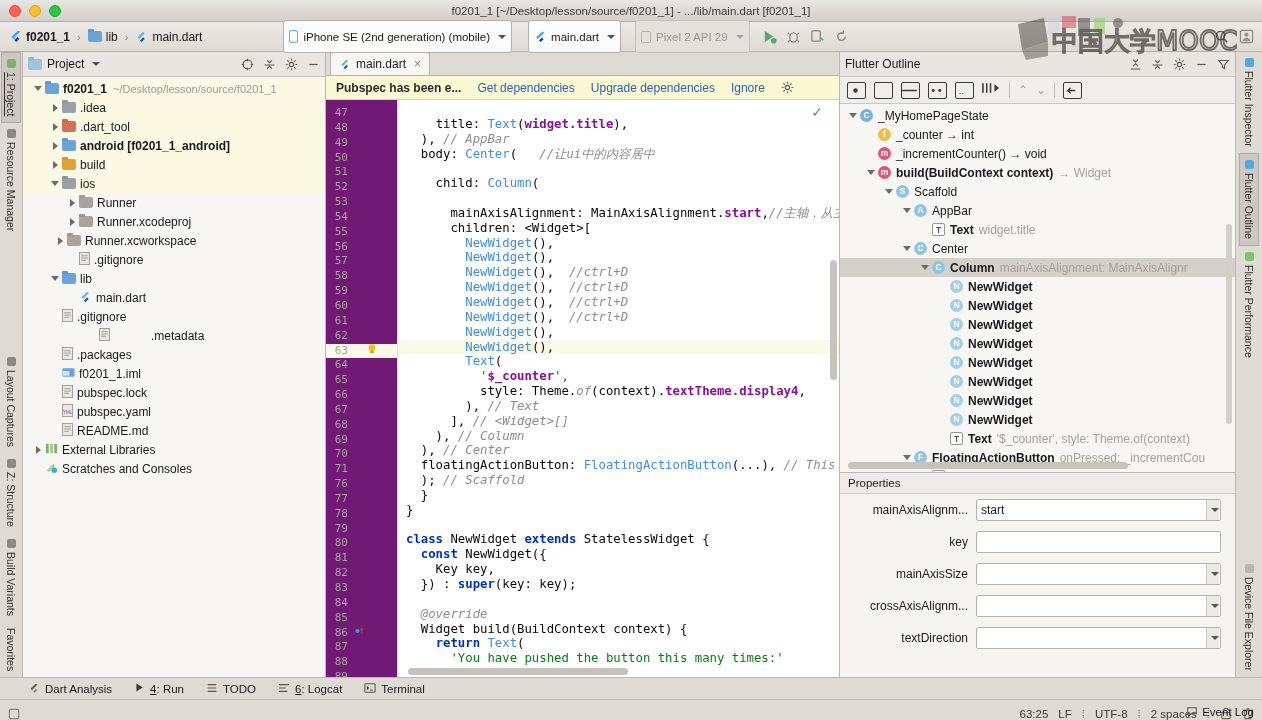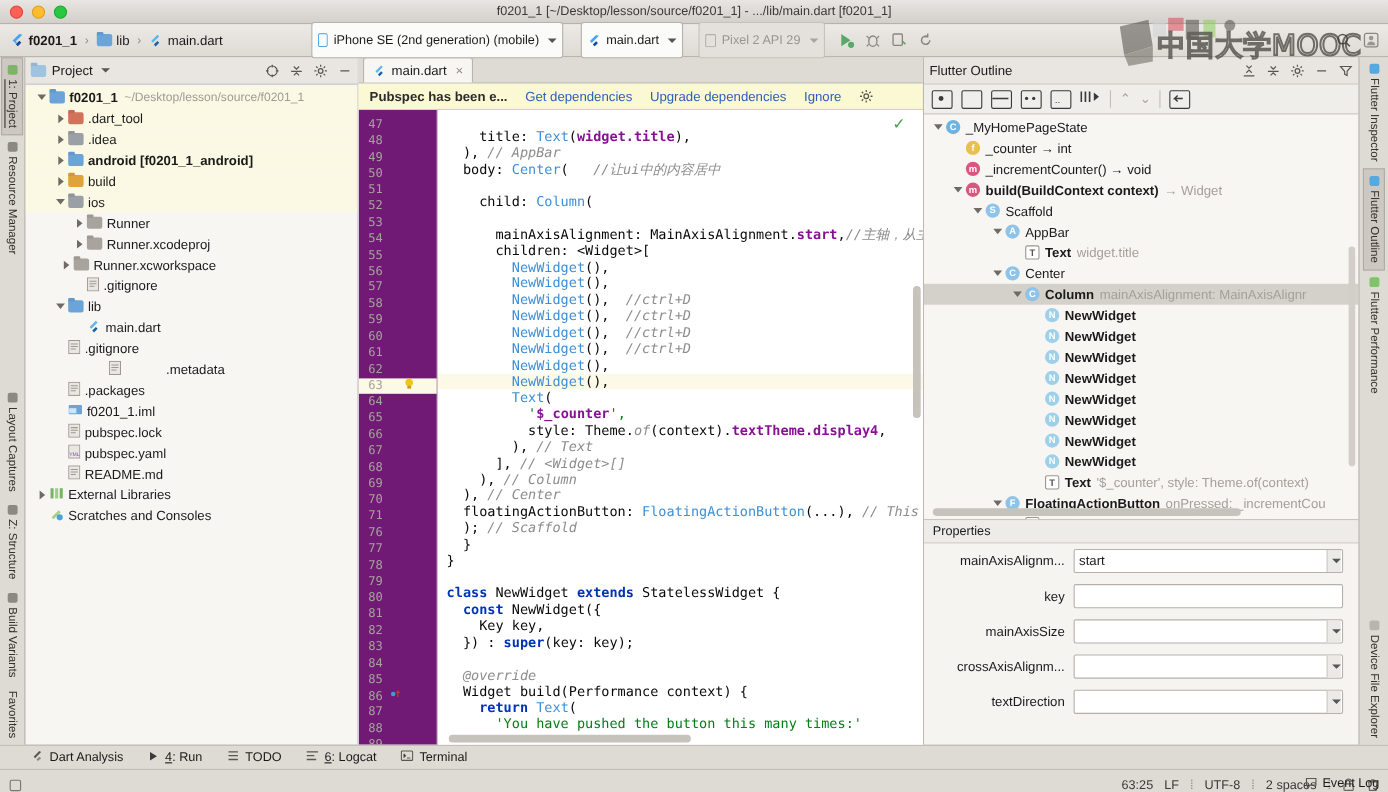--- a/index.html
+++ b/index.html
@@ -357,29 +357,29 @@
               <span class="tri open"></span>
             </span>
             <span class="folder" style="background: rgb(106, 164, 216);"></span>
             <span class="tlabel bold">f0201_1</span>
             <span class="tpath">~/Desktop/lesson/source/f0201_1</span>
           </div>
           <div class="trow hl" style="padding-left: 25px;">
             <span class="tw">
               <span class="tri"></span>
             </span>
+            <span class="folder" style="background: rgb(154, 160, 166);"></span>
+            <span class="tlabel">.idea</span>
+          </div>
+          <div class="trow hl" style="padding-left: 25px;">
+            <span class="tw">
+              <span class="tri"></span>
+            </span>
             <span class="folder" style="background: rgb(212, 113, 91);"></span>
             <span class="tlabel">.dart_tool</span>
-          </div>
-          <div class="trow hl" style="padding-left: 25px;">
-            <span class="tw">
-              <span class="tri"></span>
-            </span>
-            <span class="folder" style="background: rgb(154, 160, 166);"></span>
-            <span class="tlabel">.idea</span>
           </div>
           <div class="trow hl" style="padding-left: 25px;">
             <span class="tw">
               <span class="tri"></span>
             </span>
             <span class="folder" style="background: rgb(106, 164, 216);"></span>
             <span class="tlabel bold">android [f0201_1_android]</span>
           </div>
           <div class="trow hl" style="padding-left: 25px;">
             <span class="tw">
@@ -697,21 +697,21 @@
             <div class="cline"><span class="pln">  ); </span><span class="cmt">// Scaffold</span></div>
             <div class="cline"><span class="pln">  }</span></div>
             <div class="cline"><span class="pln">}</span></div>
             <div class="cline">&nbsp;</div>
             <div class="cline"><span class="kw">class </span><span class="pln">NewWidget </span><span class="kw">extends </span><span class="pln">StatelessWidget {</span></div>
             <div class="cline"><span class="pln">  </span><span class="kw">const </span><span class="pln">NewWidget({</span></div>
             <div class="cline"><span class="pln">    Key key,</span></div>
             <div class="cline"><span class="pln">  }) : </span><span class="kw">super</span><span class="pln">(key: key);</span></div>
             <div class="cline">&nbsp;</div>
             <div class="cline"><span class="cmt">  @override</span></div>
-            <div class="cline"><span class="pln">  Widget build(Performance context) {</span></div>
+            <div class="cline"><span class="pln">  Widget build(BuildContext context) {</span></div>
             <div class="cline"><span class="pln">    </span><span class="kw">return </span><span class="cls">Text</span><span class="pln">(</span></div>
             <div class="cline"><span class="pln">      </span><span class="str">'You have pushed the button this many times:'</span></div>
             <div class="cline">&nbsp;</div>
           </div>
         <div class="check">✓</div>
         <div class="vscroll"></div>
         <div class="hscroll"></div>
 
       </div>
     </div>

